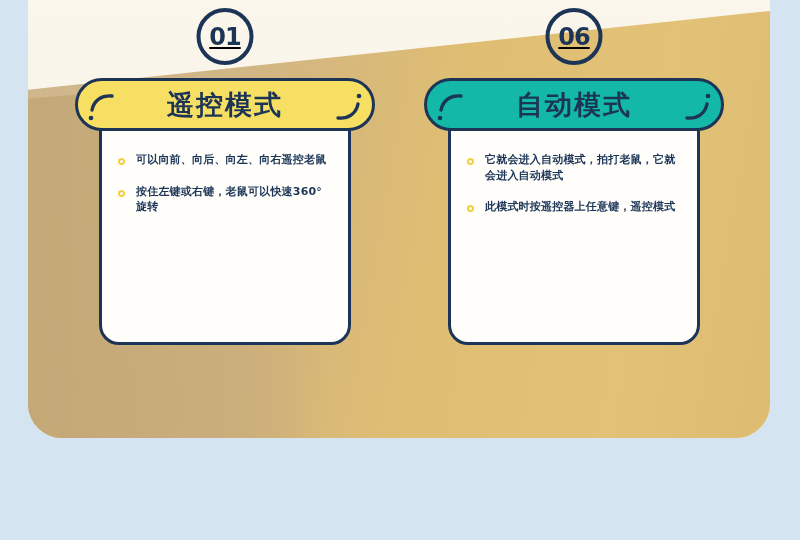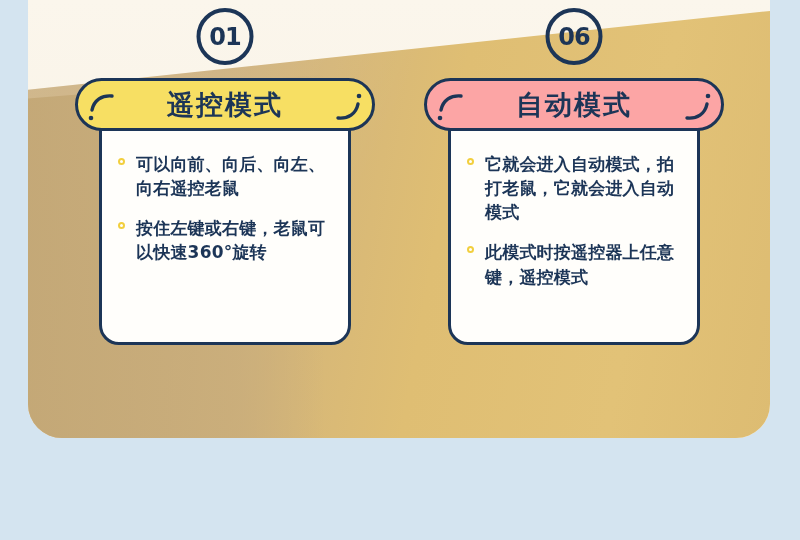--- a/index.html
+++ b/index.html
@@ -63,20 +63,21 @@
 
   
   .badge{
     position:absolute;
     top:8px; left:50%; transform:translateX(-50%);
     width:57px;height:57px;border-radius:50%;
     border:4px solid #1c3557;
     background:transparent;
     display:flex;align-items:center;justify-content:center;
     box-sizing:border-box;
+    text-decoration:underline;
   }
   .badge span{
     font-family:"DejaVu Sans","Liberation Sans",sans-serif;
     font-weight:700;
     font-size:24px;
     letter-spacing:-1px;
     color:#1c3557;
     line-height:1;
   }
 
@@ -97,21 +98,21 @@
     position:absolute;
     left:0; top:78px;
     width:300px; height:53px;
     border:3.5px solid #1c3557;
     border-radius:27px;
     box-sizing:border-box;
     display:flex;align-items:center;justify-content:center;
     z-index:3;
   }
   .pill-a{ background:#f7df63;align-items:center; }
-  .pill-b{ background:#fca5a5; }
+  .pill-b{ background:#14b8a6; }
   .pill-title{
     font-family:"DejaVu Sans","Liberation Sans",sans-serif;
     font-weight:700;
     font-size:27px;
     letter-spacing:2px;
     color:#1c3557;
     line-height:1;
     white-space:nowrap;
   }
 
@@ -123,21 +124,21 @@
   
   .bullets{
     list-style:none;margin:0;padding:0;
   }
   .bullets li{
     position:relative;
     padding-left:18px;
     margin-bottom:16px;
     font-family:"DejaVu Sans","Liberation Sans",sans-serif;
     font-weight:700;
-    font-size:17px;
+    font-size:11px;
     line-height:1.42;
     color:#1c3557;
     letter-spacing:.2px;
   }
   .bullets li:last-child{margin-bottom:0;}
   .bullets li::before{
     content:"";
     position:absolute;
     left:0; top:6px;
     width:7px;height:7px;

